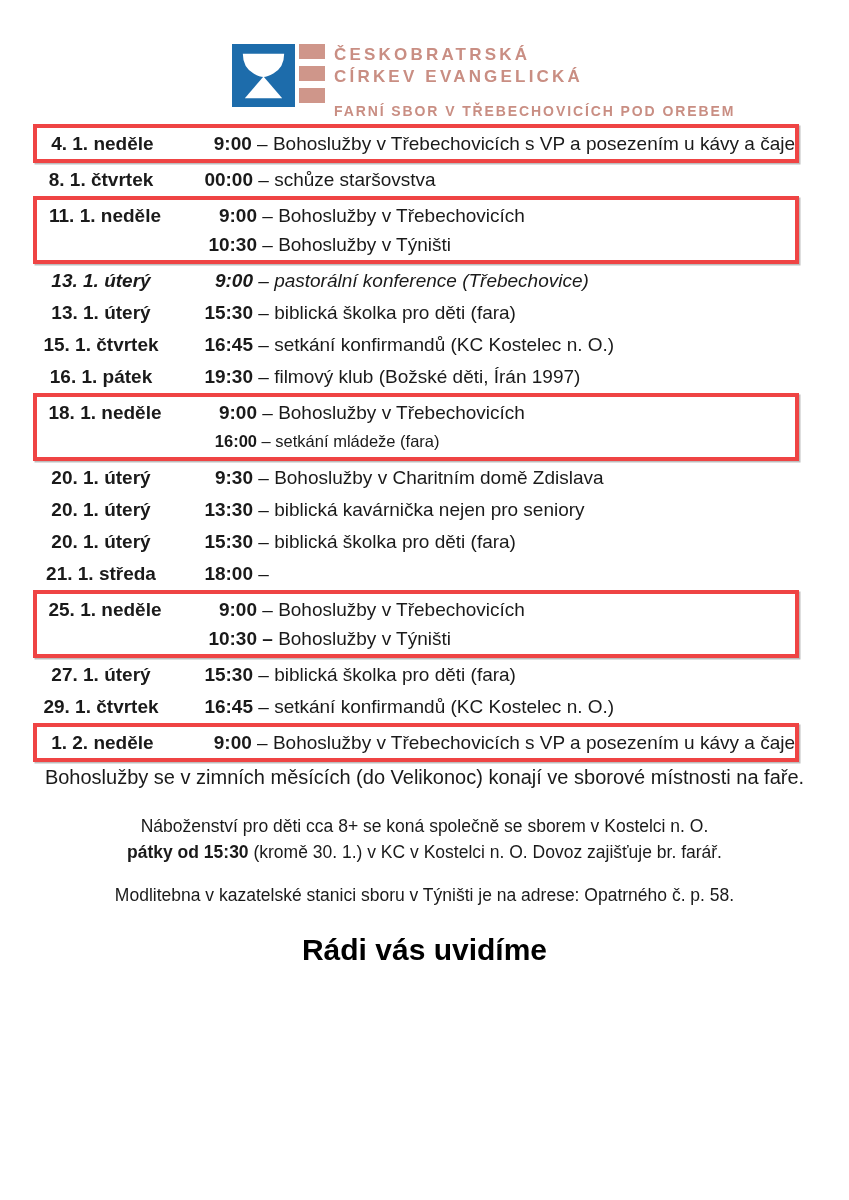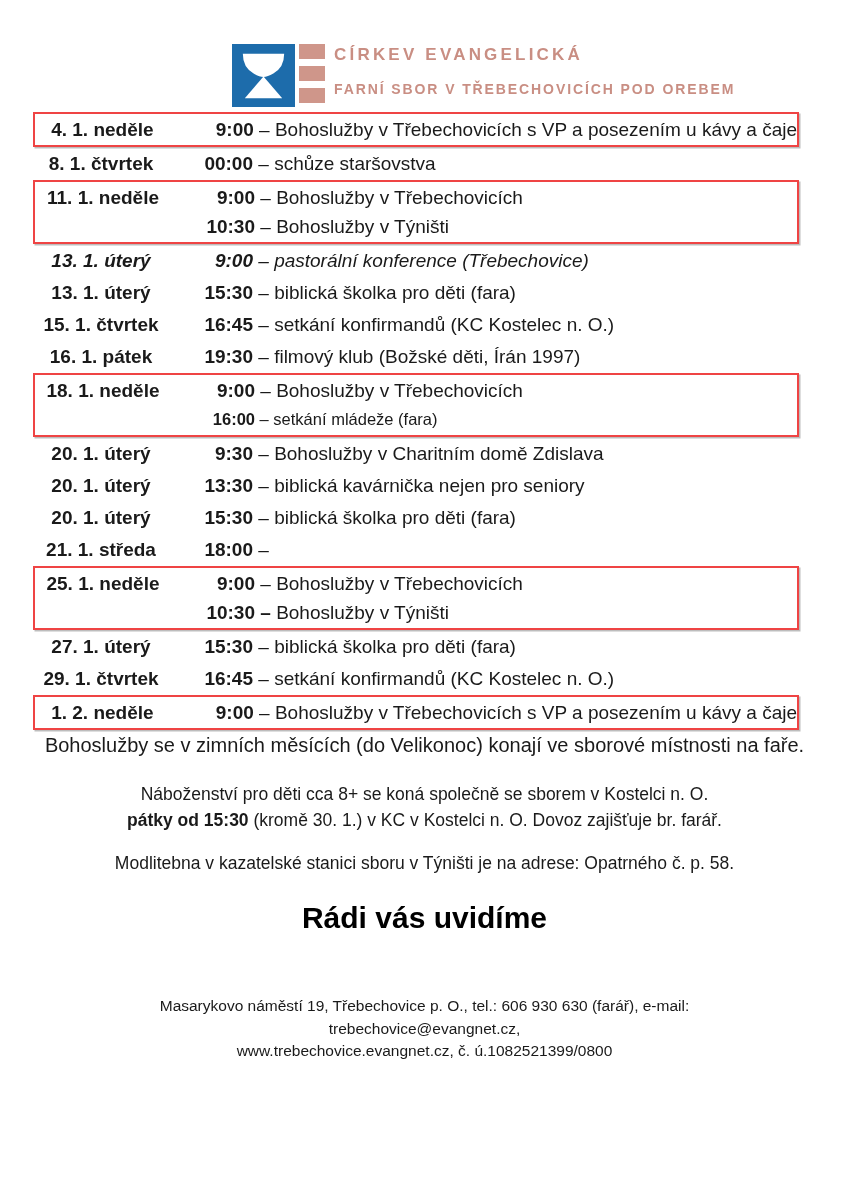--- a/index.html
+++ b/index.html
@@ -18,21 +18,21 @@
   .logo-text .big { font-size:17px; font-weight:bold; letter-spacing:3.2px; line-height:22px; }
   .logo-text .small-line { font-size:14px; font-weight:bold; letter-spacing:1.9px; margin-top:15px; }
   
   .doc-title {
     margin-top:27px; text-align:center;
     font-family:"Liberation Serif", serif; font-weight:bold; font-size:31px; color:#000;
   }
   
   .schedule { width:766px; margin:5px 0 0 33px; }
   .row { display:flex; align-items:flex-start; margin:1px 0; padding:1px 0; }
-  .row.boxed { border:2px solid #ef4444; box-shadow:1.5px 1.5px 0 #bdbdbd; background:#fff; }
+  .row.boxed { border:4px solid #ef4444; box-shadow:1.5px 1.5px 0 #bdbdbd; background:#fff; }
   .row.italic { font-style:italic; }
   .date { width:136px; text-align:center; font-weight:bold; font-size:19px; line-height:29px; }
   .lines { flex:1; }
   .line { display:flex; align-items:baseline; font-size:19px; line-height:29px; white-space:nowrap; }
   .line.small { font-size:16.5px; }
   .time { width:84px; text-align:right; font-weight:bold; }
   .sep { white-space:pre; }
   .sep.bold { font-weight:bold; }
   
   .note { text-align:center; color:#1a1a1a; }
@@ -55,20 +55,21 @@
       <rect x="0" y="0" width="64" height="64" fill="#1d6cab"></rect>
       <path d="M11 10 H53 Q53 24 42 30 Q36 33.5 32 33.5 Q28 33.5 22 30 Q11 24 11 10 Z" fill="#ffffff"></path>
       <path d="M32 33 L51 55 H13 Z" fill="#ffffff"></path>
     </svg>
     <div class="logo-bars">
       <div class="logo-bar"></div>
       <div class="logo-bar"></div>
       <div class="logo-bar"></div>
     </div>
     <div class="logo-text">
+      <div class="big">ČESKOBRATRSKÁ</div>
       <div class="big">CÍRKEV EVANGELICKÁ</div>
       <div class="small-line">FARNÍ SBOR V TŘEBECHOVICÍCH POD OREBEM</div>
     </div>
   </div>
 
 
   <div class="schedule">
       <div class="row boxed">
         <div class="date">4. 1. neděle</div>
         <div class="lines">
@@ -249,19 +250,14 @@
 
   <div class="note note-children">
     <div>Náboženství pro děti cca 8+ se koná společně se sborem v Kostelci n. O.</div>
     <div><span class="bold">pátky od 15:30</span><span> (kromě 30. 1.) v KC v Kostelci n. O. Dovoz zajišťuje br. farář.</span></div>
   </div>
 
   <div class="note note-chapel">Modlitebna v kazatelské stanici sboru v Týništi je na adrese: Opatrného č. p. 58.</div>
 
   <div class="closing">Rádi vás uvidíme</div>
 
-  <div class="footer">
-    <div>Masarykovo náměstí 19, Třebechovice p. O., tel.: 606 930 630 (farář), e-mail:</div>
-    <div>trebechovice@evangnet.cz,</div>
-    <div>www.trebechovice.evangnet.cz, č. ú.1082521399/0800</div>
-  </div>
 
 </div>
 
 </body></html>

